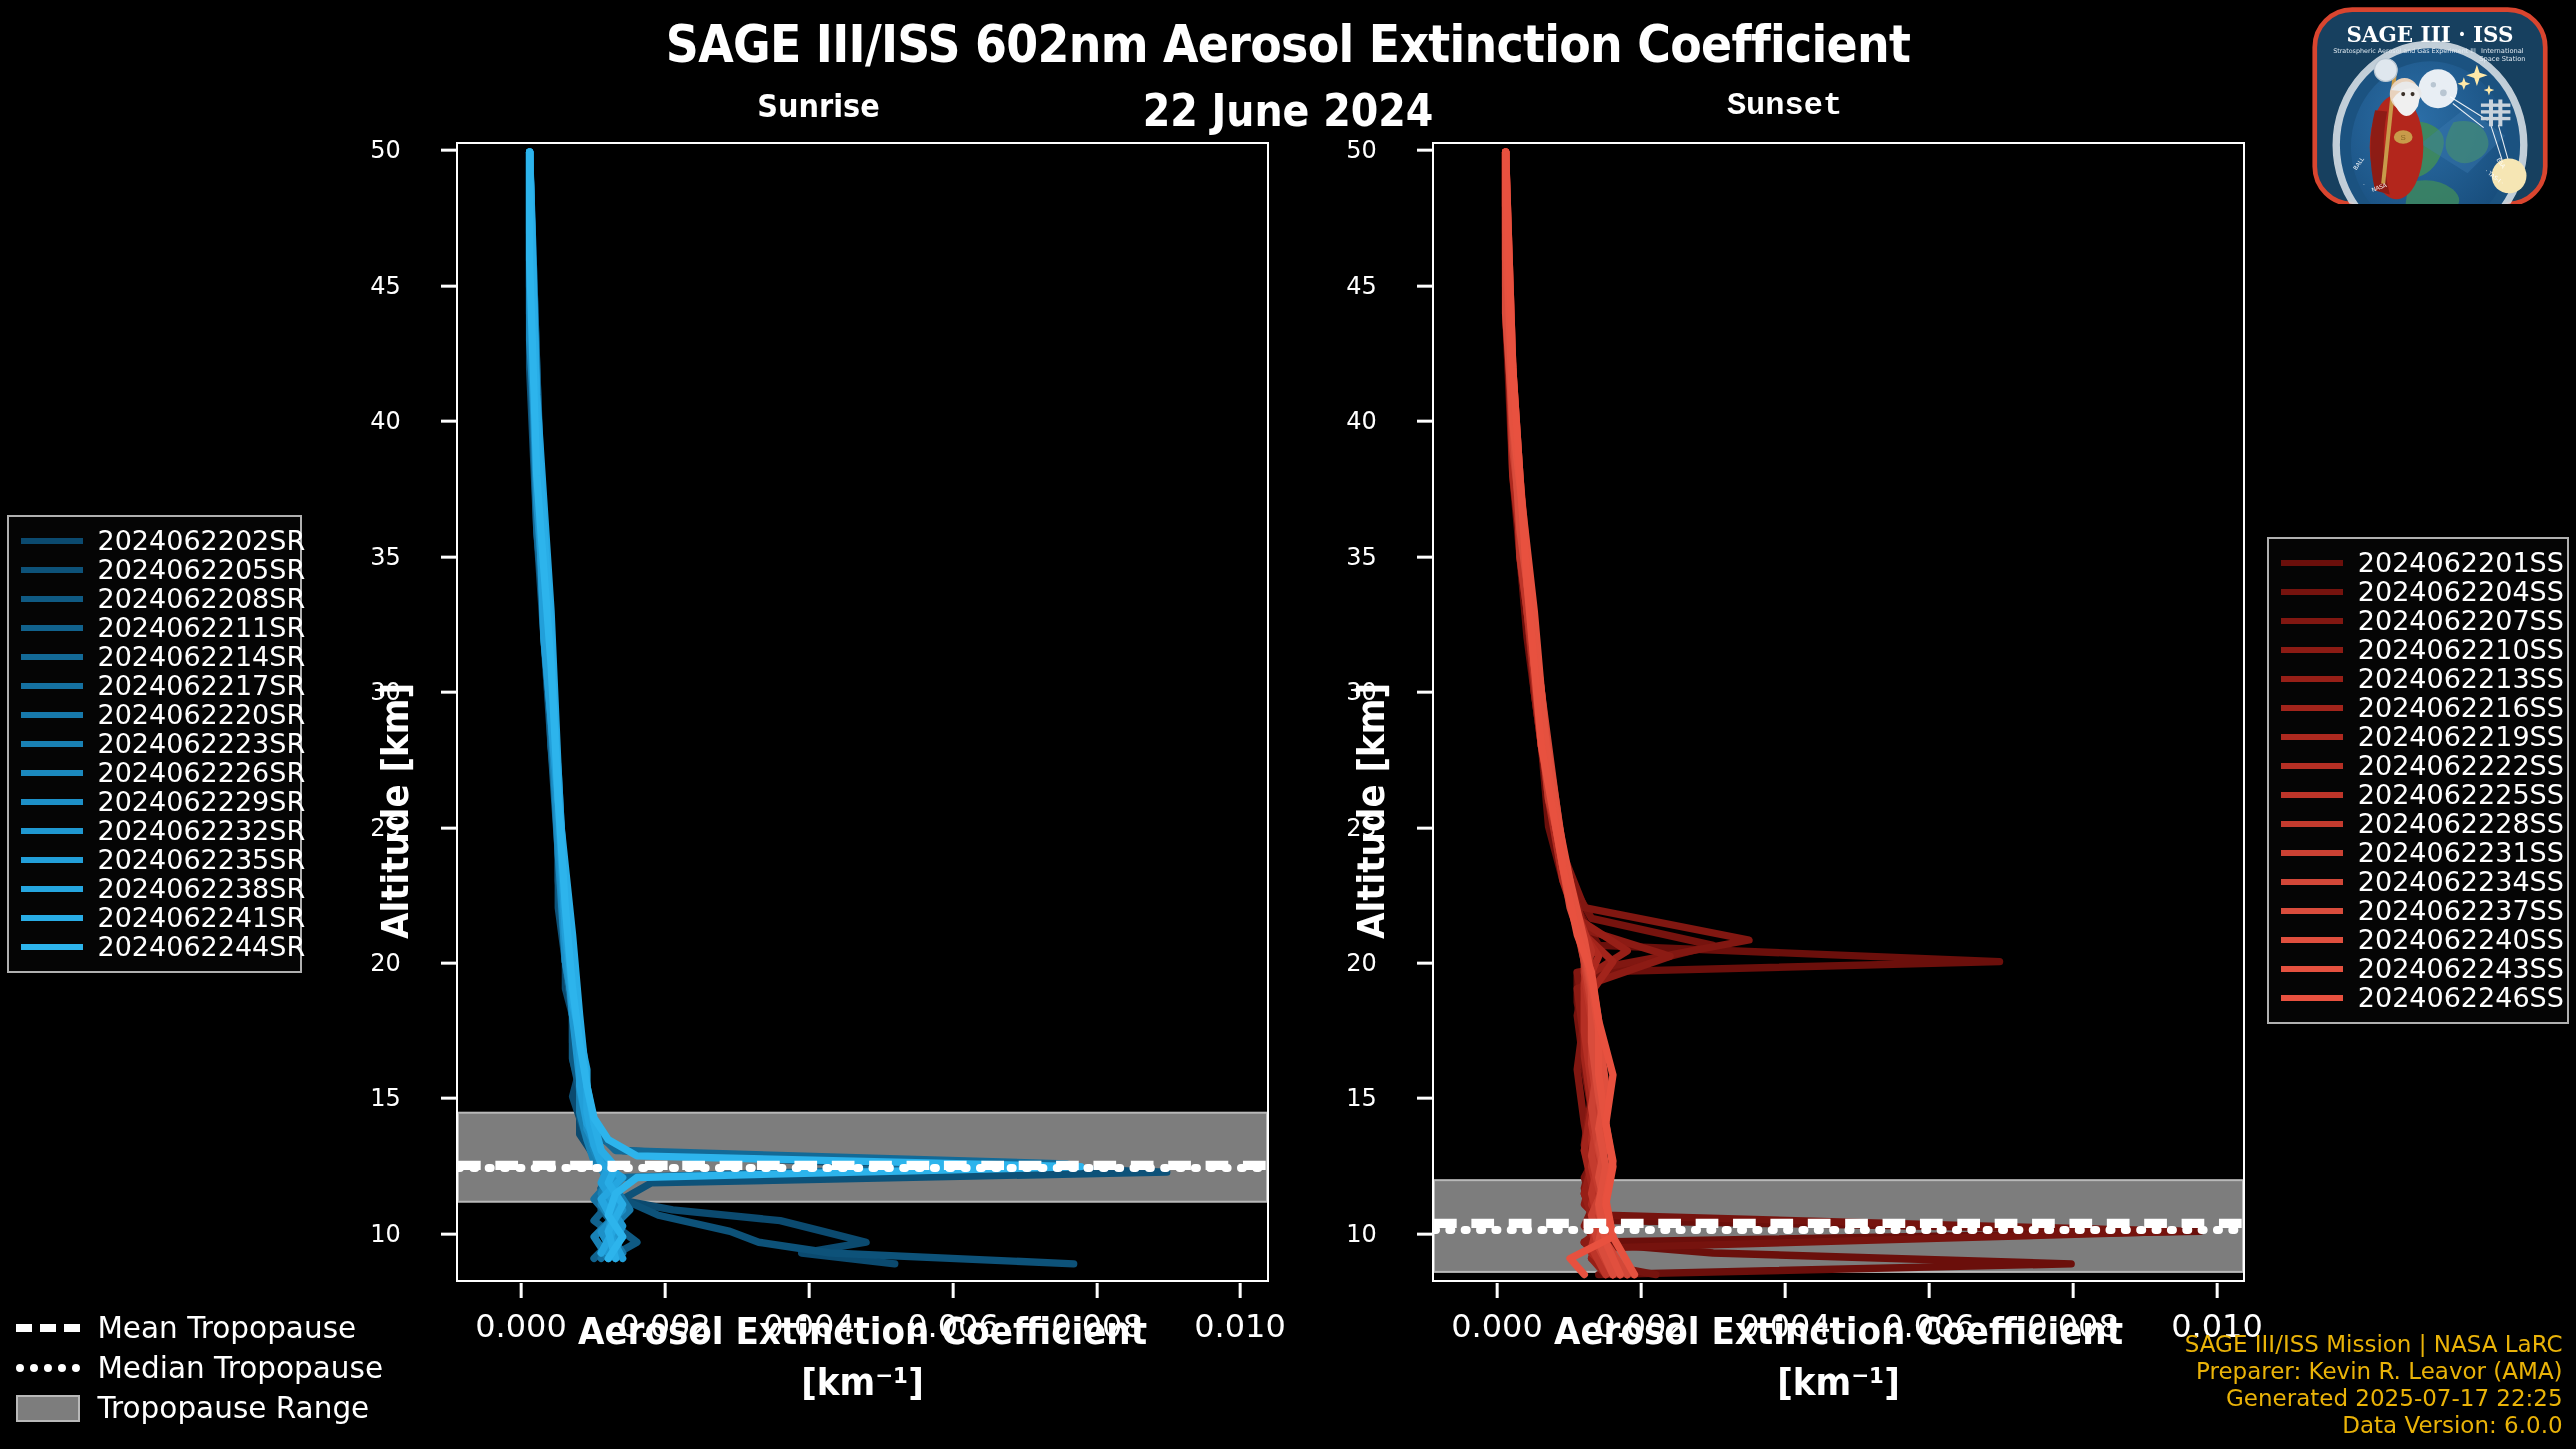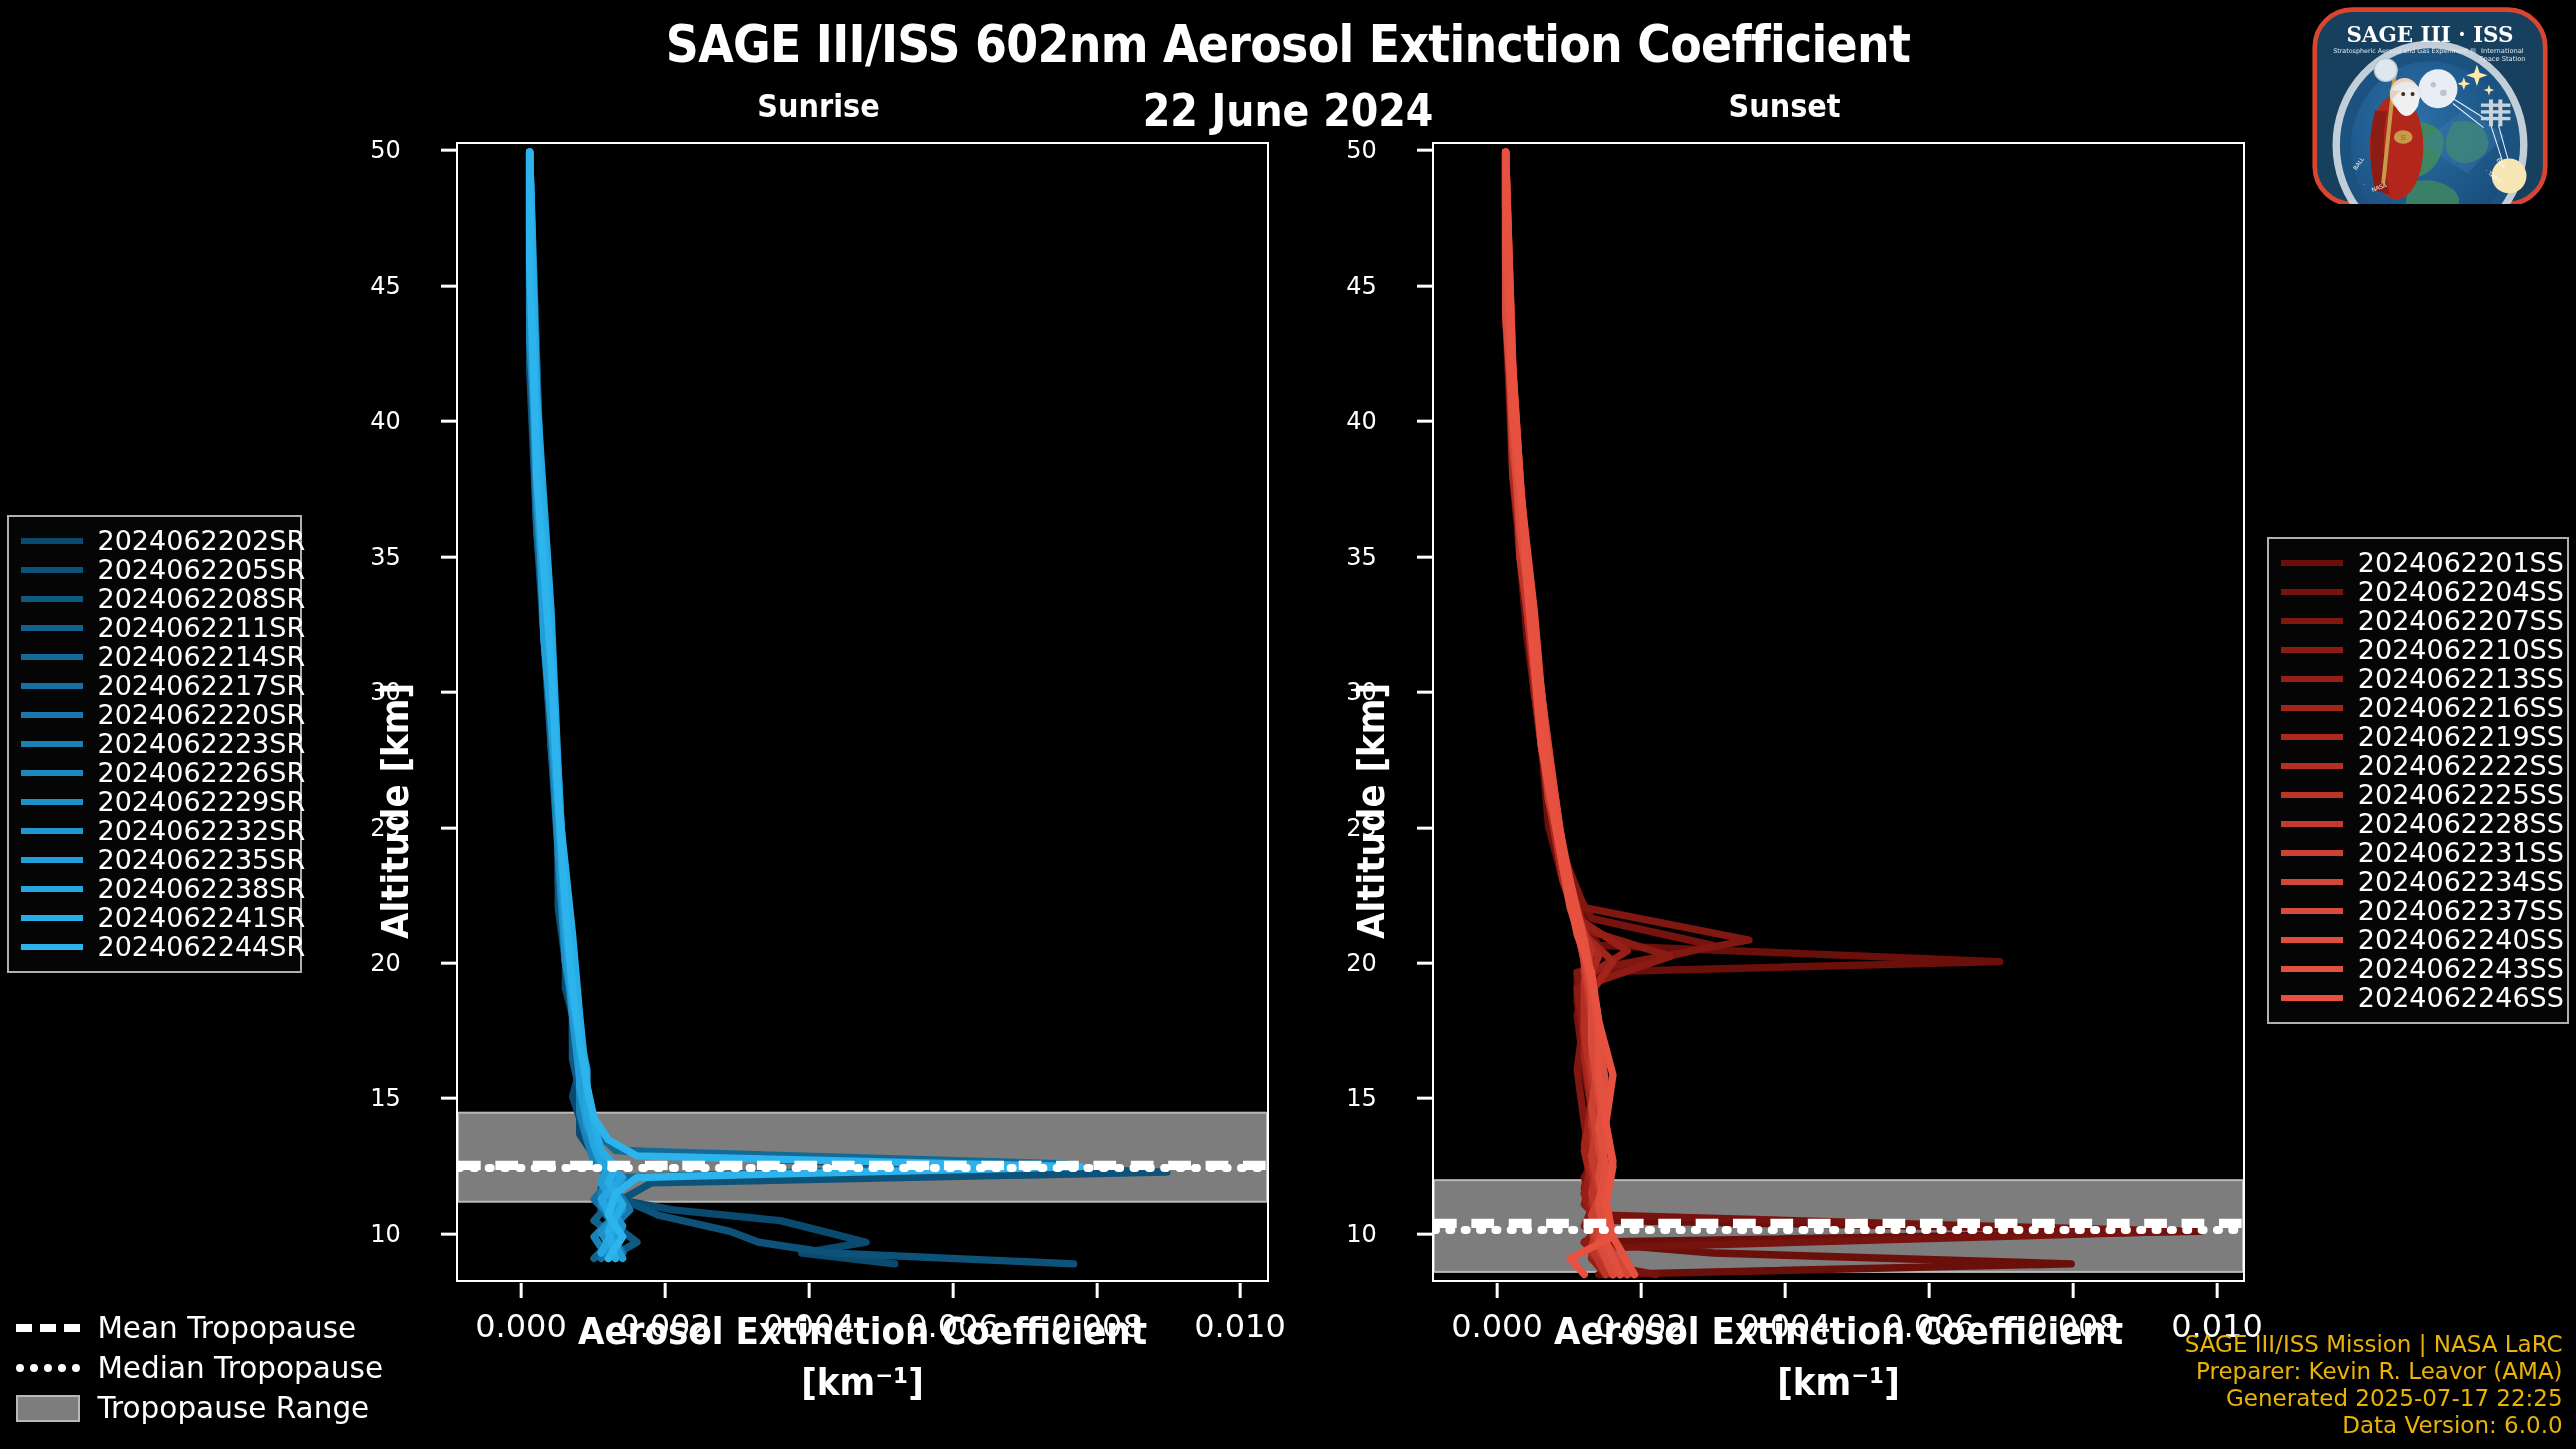--- a/index.html
+++ b/index.html
@@ -9,21 +9,21 @@
   
   #main-title{position:absolute;left:0;top:14.8px;width:2576px;text-align:center;
       font-size:51px;font-weight:bold;letter-spacing:-0.7px;font-stretch:condensed;
       font-family:"DejaVu Sans Condensed","DejaVu Sans","Liberation Sans",sans-serif;}
   #date-title{position:absolute;left:0;top:85px;width:2576px;text-align:center;
       font-size:44px;font-weight:bold;
       font-family:"DejaVu Sans Condensed","DejaVu Sans","Liberation Sans",sans-serif;}
   .panel-title{position:absolute;top:87px;font-size:32px;font-weight:bold;text-align:center;
       font-family:"DejaVu Sans Condensed","DejaVu Sans","Liberation Sans",sans-serif;}
   #sr-title{left:604px;width:429px;}
-  #ss-title{left:1570px;width:429px;}
+  #ss-title{left:1570px;width:429px;font-family:Liberation Mono, monospace;}
 
   
   .plot-frame{position:absolute;border:2.7px solid #ffffff;box-sizing:border-box;background:#000;}
   #plot-left{left:456px;top:142px;width:813px;height:1140px;}
   #plot-right{left:1432px;top:142px;width:813px;height:1140px;}
   .plot-inner{position:absolute;inset:0;overflow:hidden;}
   .plot-inner svg{position:absolute;left:0;top:0;width:100%;height:100%;}
 
   
   .ytick-label{position:absolute;right:0;text-align:center;font-size:24px;

